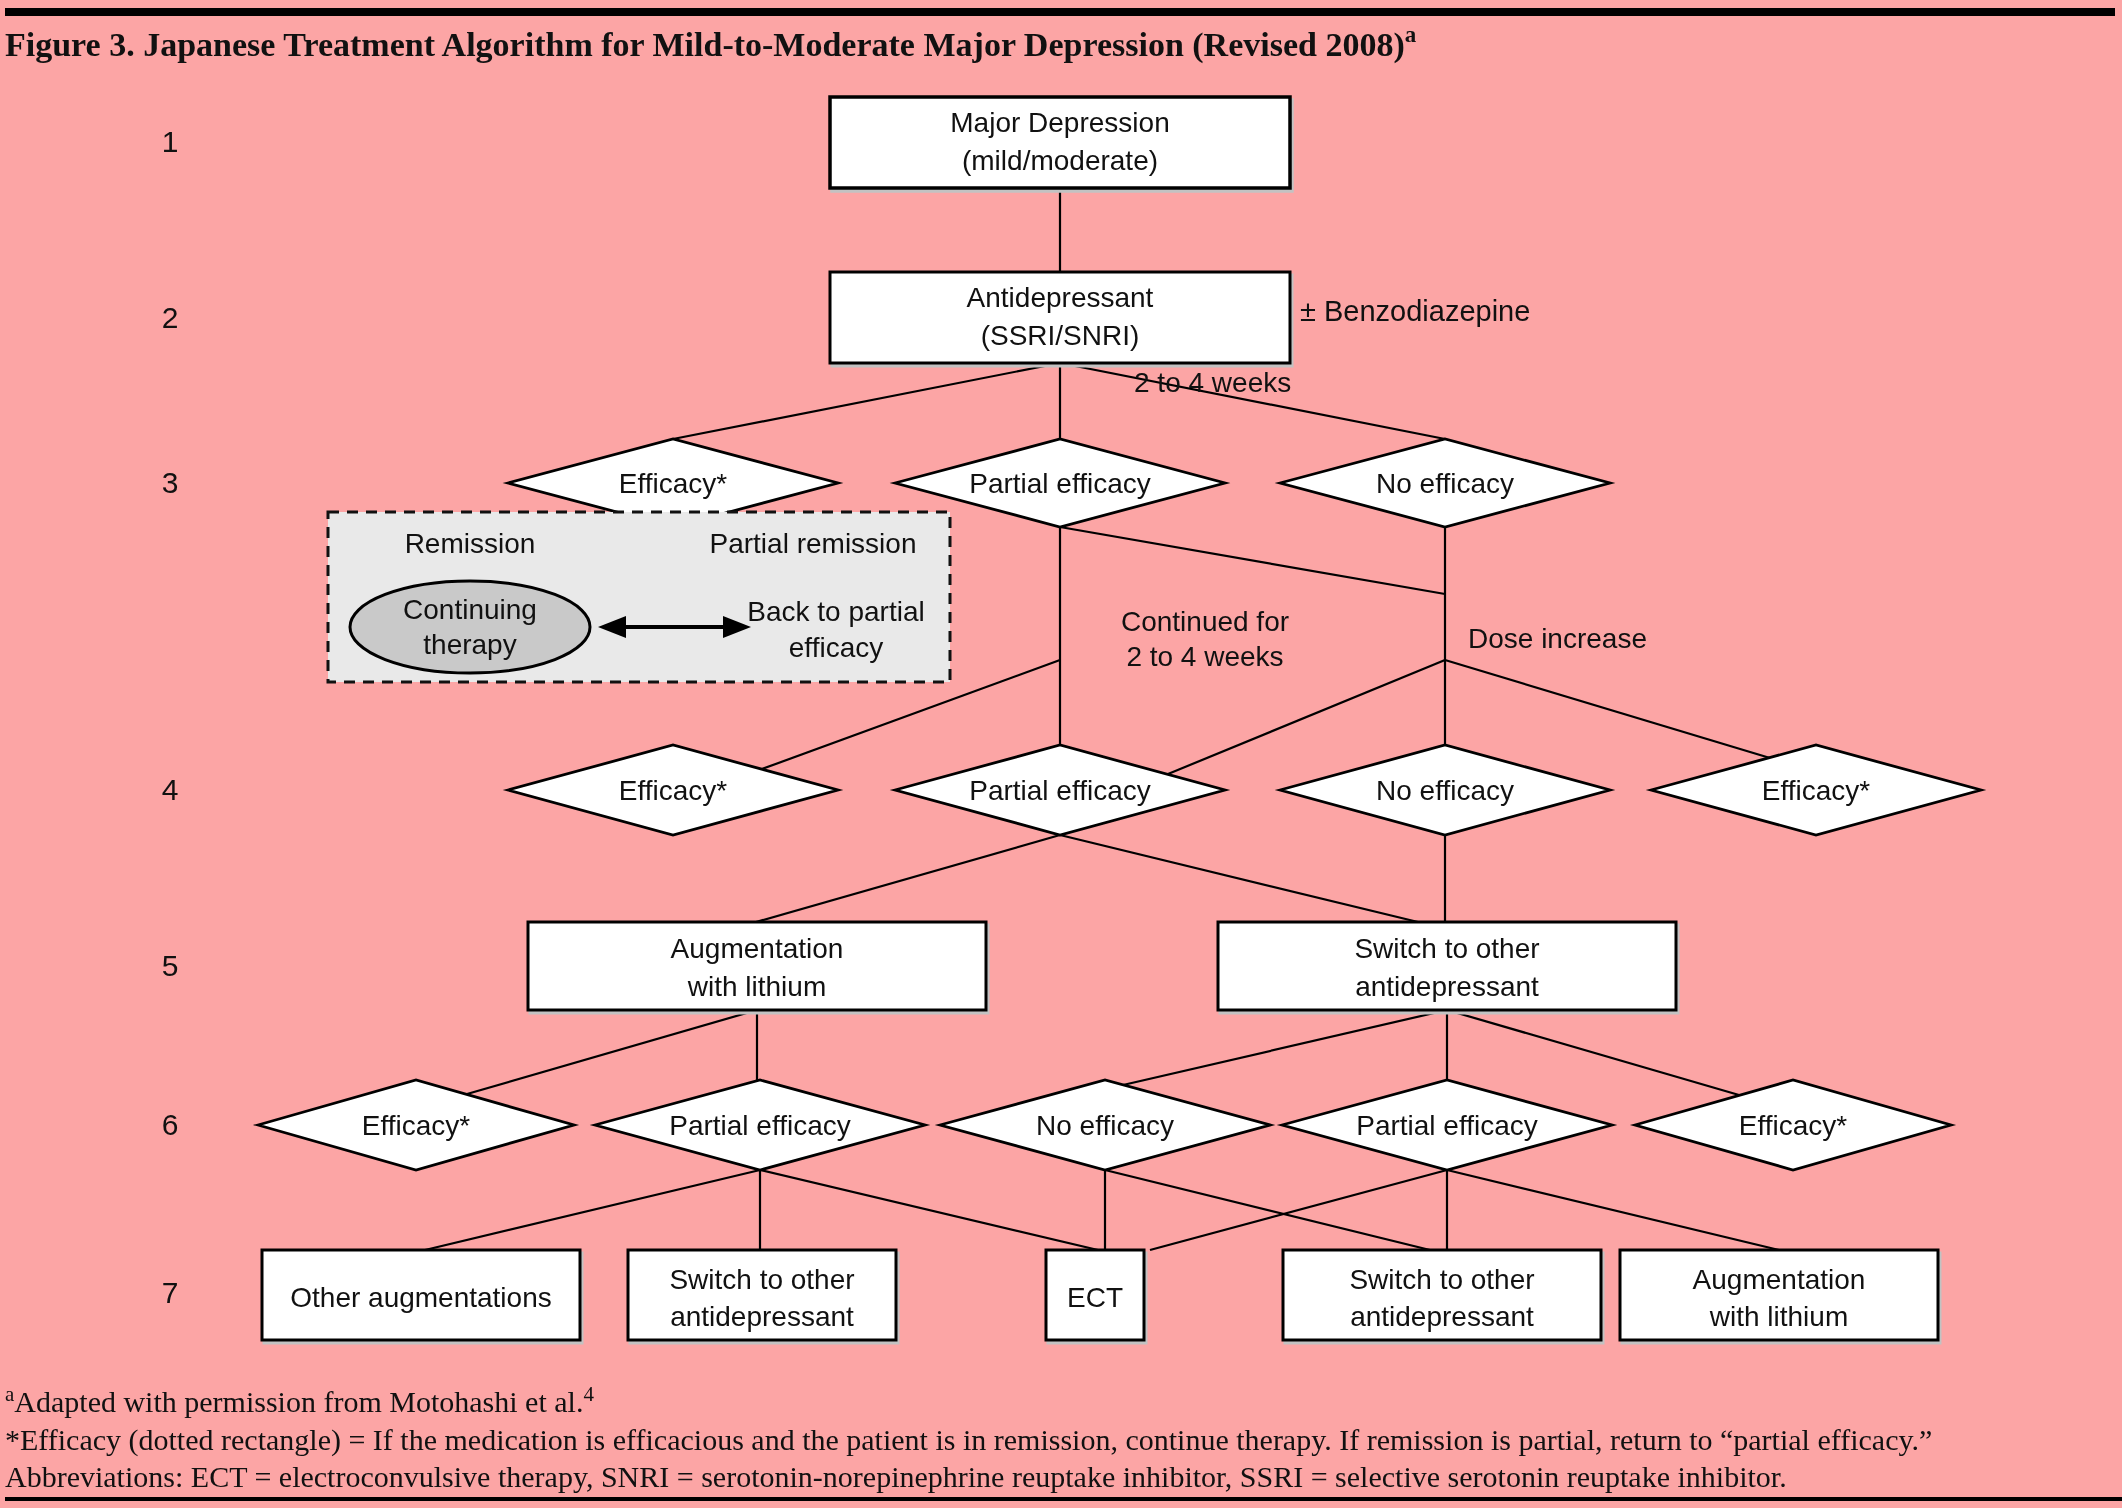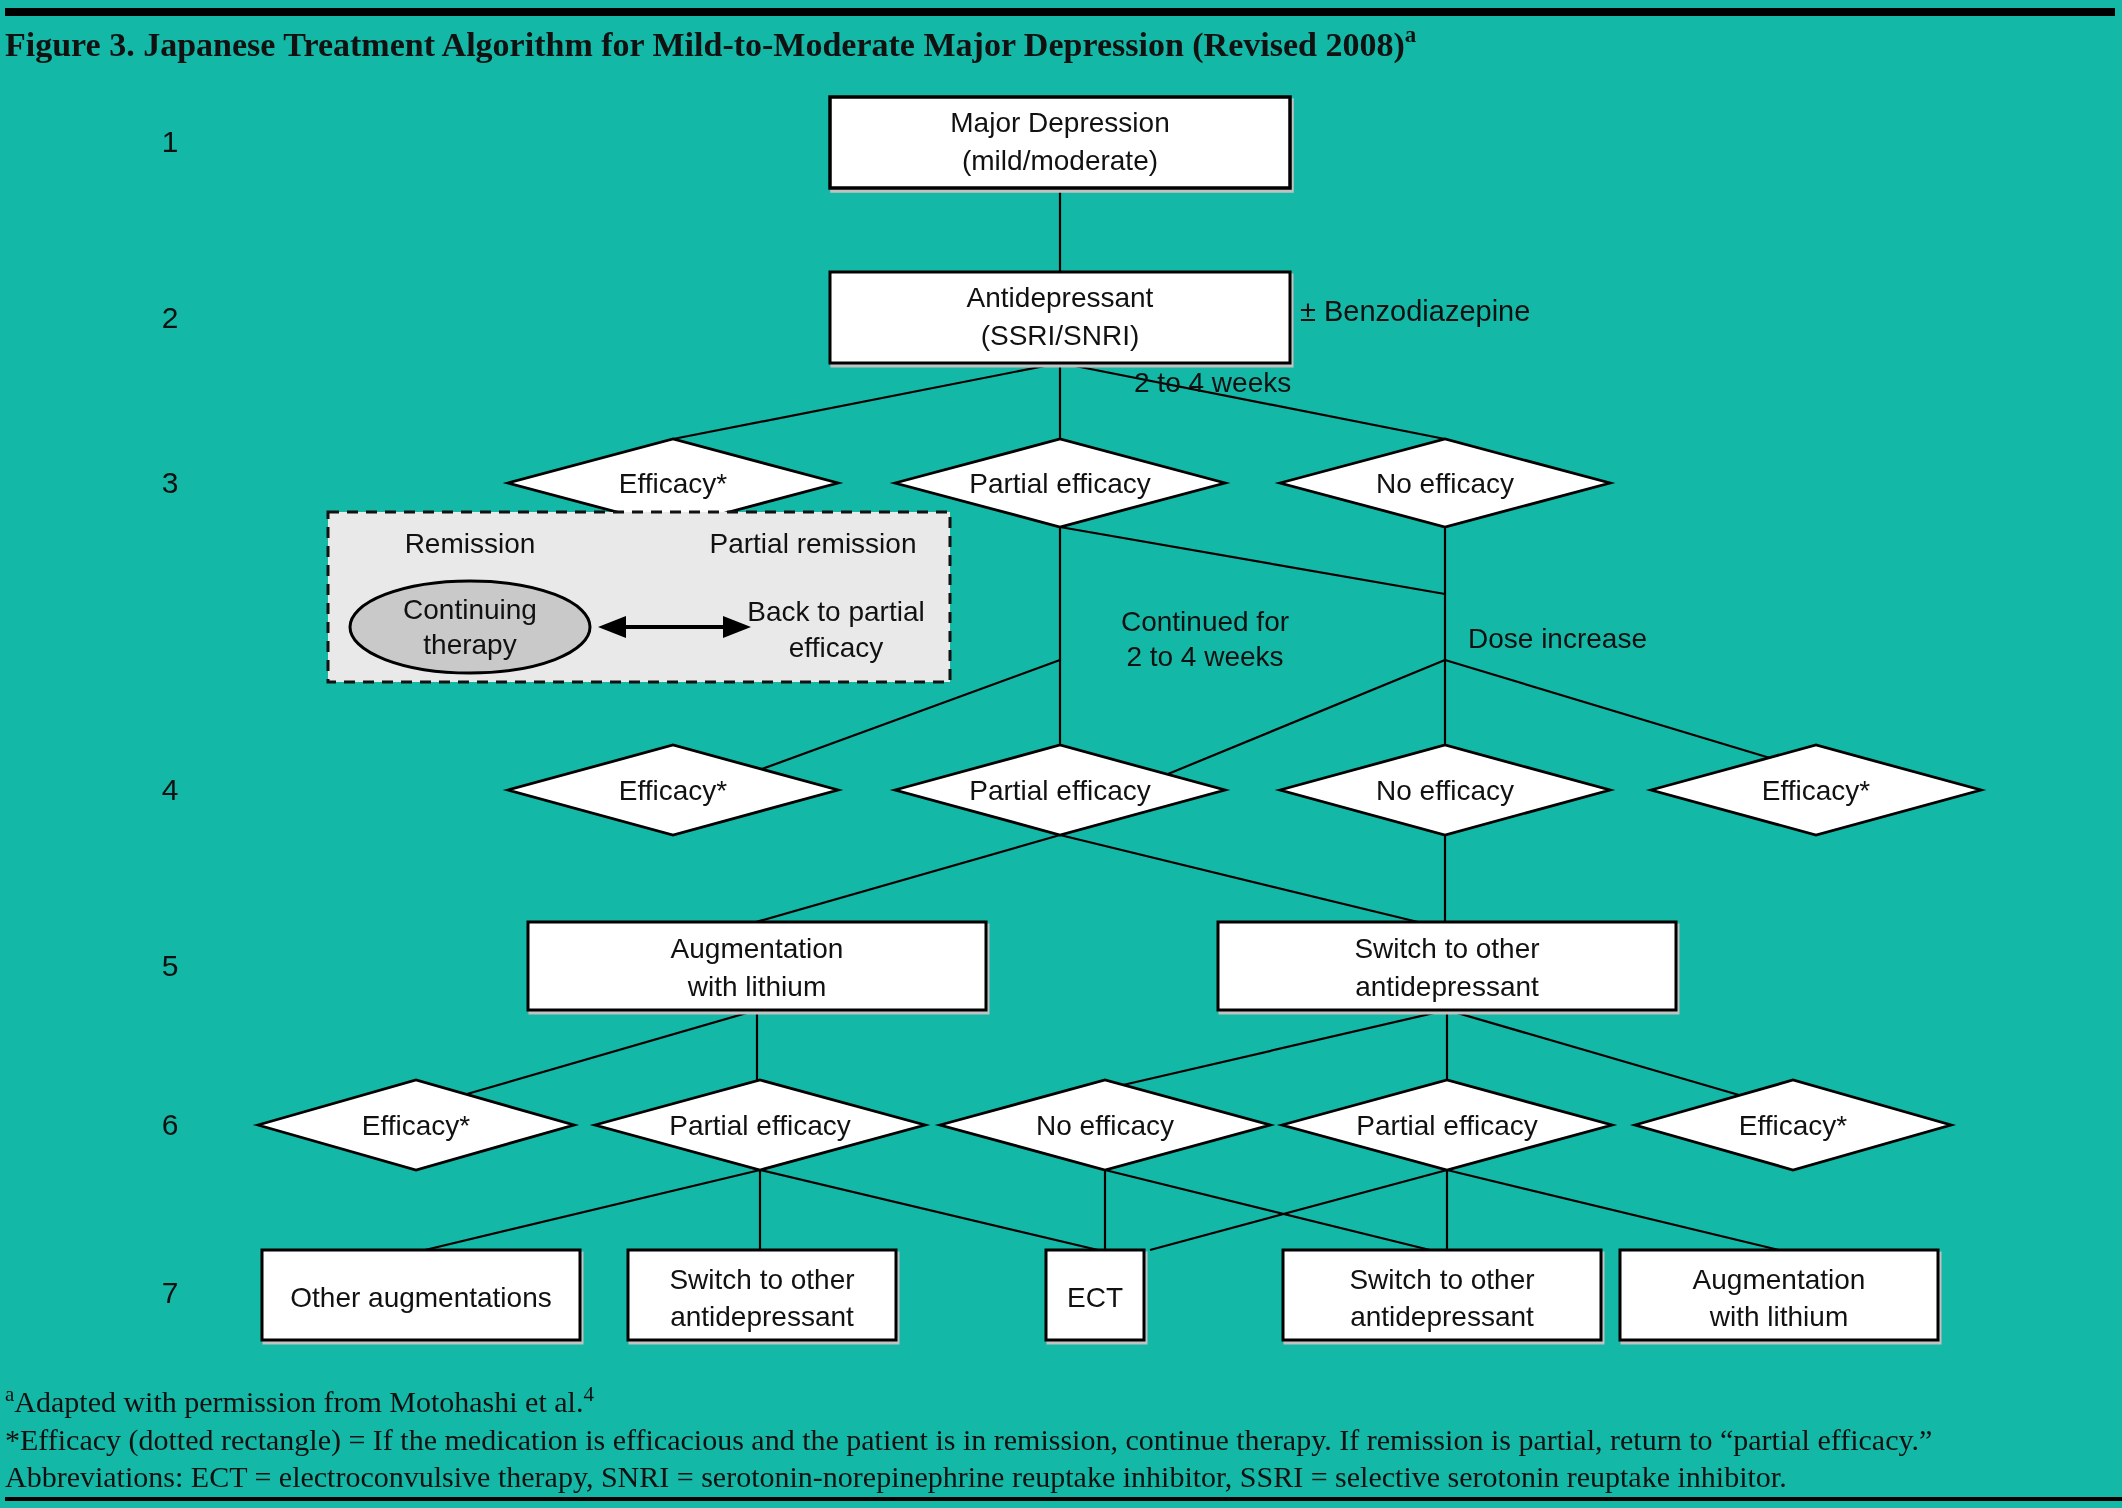--- a/index.html
+++ b/index.html
@@ -1,16 +1,16 @@
 <!DOCTYPE html>
 <html><head>
 <meta charset="utf-8">
 <style>
   html,body { margin:0; padding:0; background:#ffffff; }
-  .page { position:relative; width:2122px; height:1508px; background:#14b8a6; overflow:hidden; }
+  .page { position:relative; width:2122px; height:1508px; background:#fca5a5; overflow:hidden; }
   svg text { font-family:"Liberation Sans", sans-serif; fill:#111; }
   svg .serif { font-family:"Liberation Serif", serif; }
   svg .node-label { font-size:28px; }
   svg .row-num { font-size:30px; }
   svg .edge { stroke:#000; stroke-width:2.2; fill:none; }
   svg .shape { stroke:#000; fill:#fff; }
   svg .shadow { filter:drop-shadow(2px 3px 0px #c2c2c2); }
   .mid { text-anchor:middle; }
 </style>
 </head>

